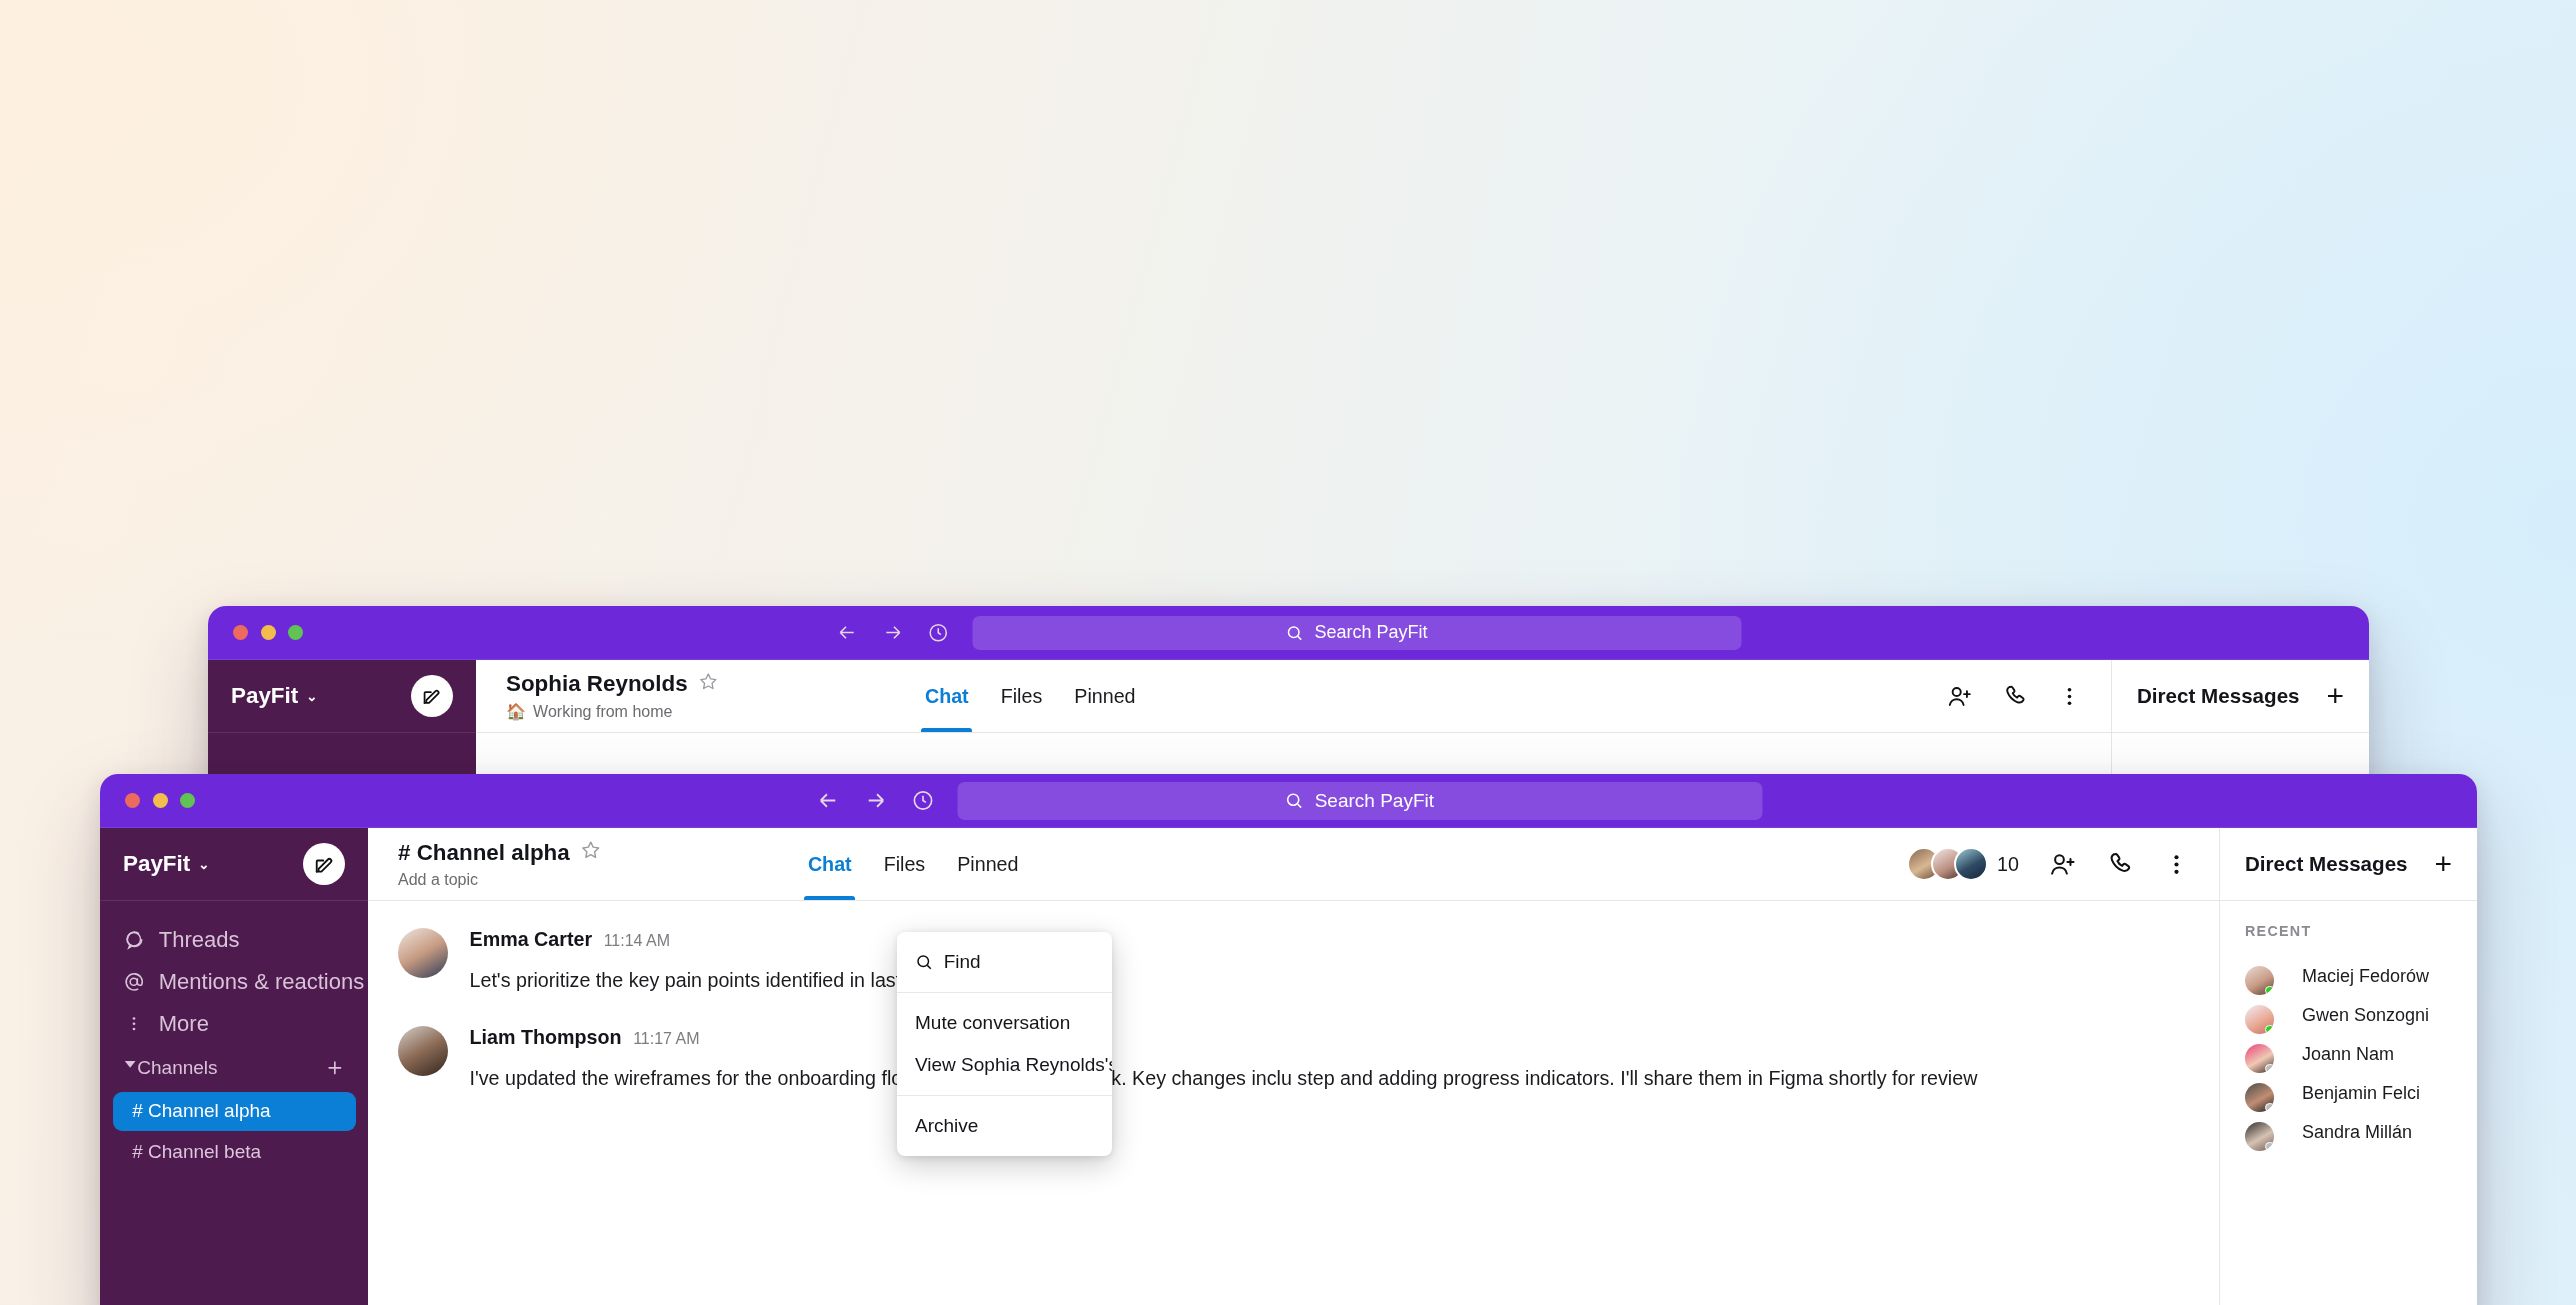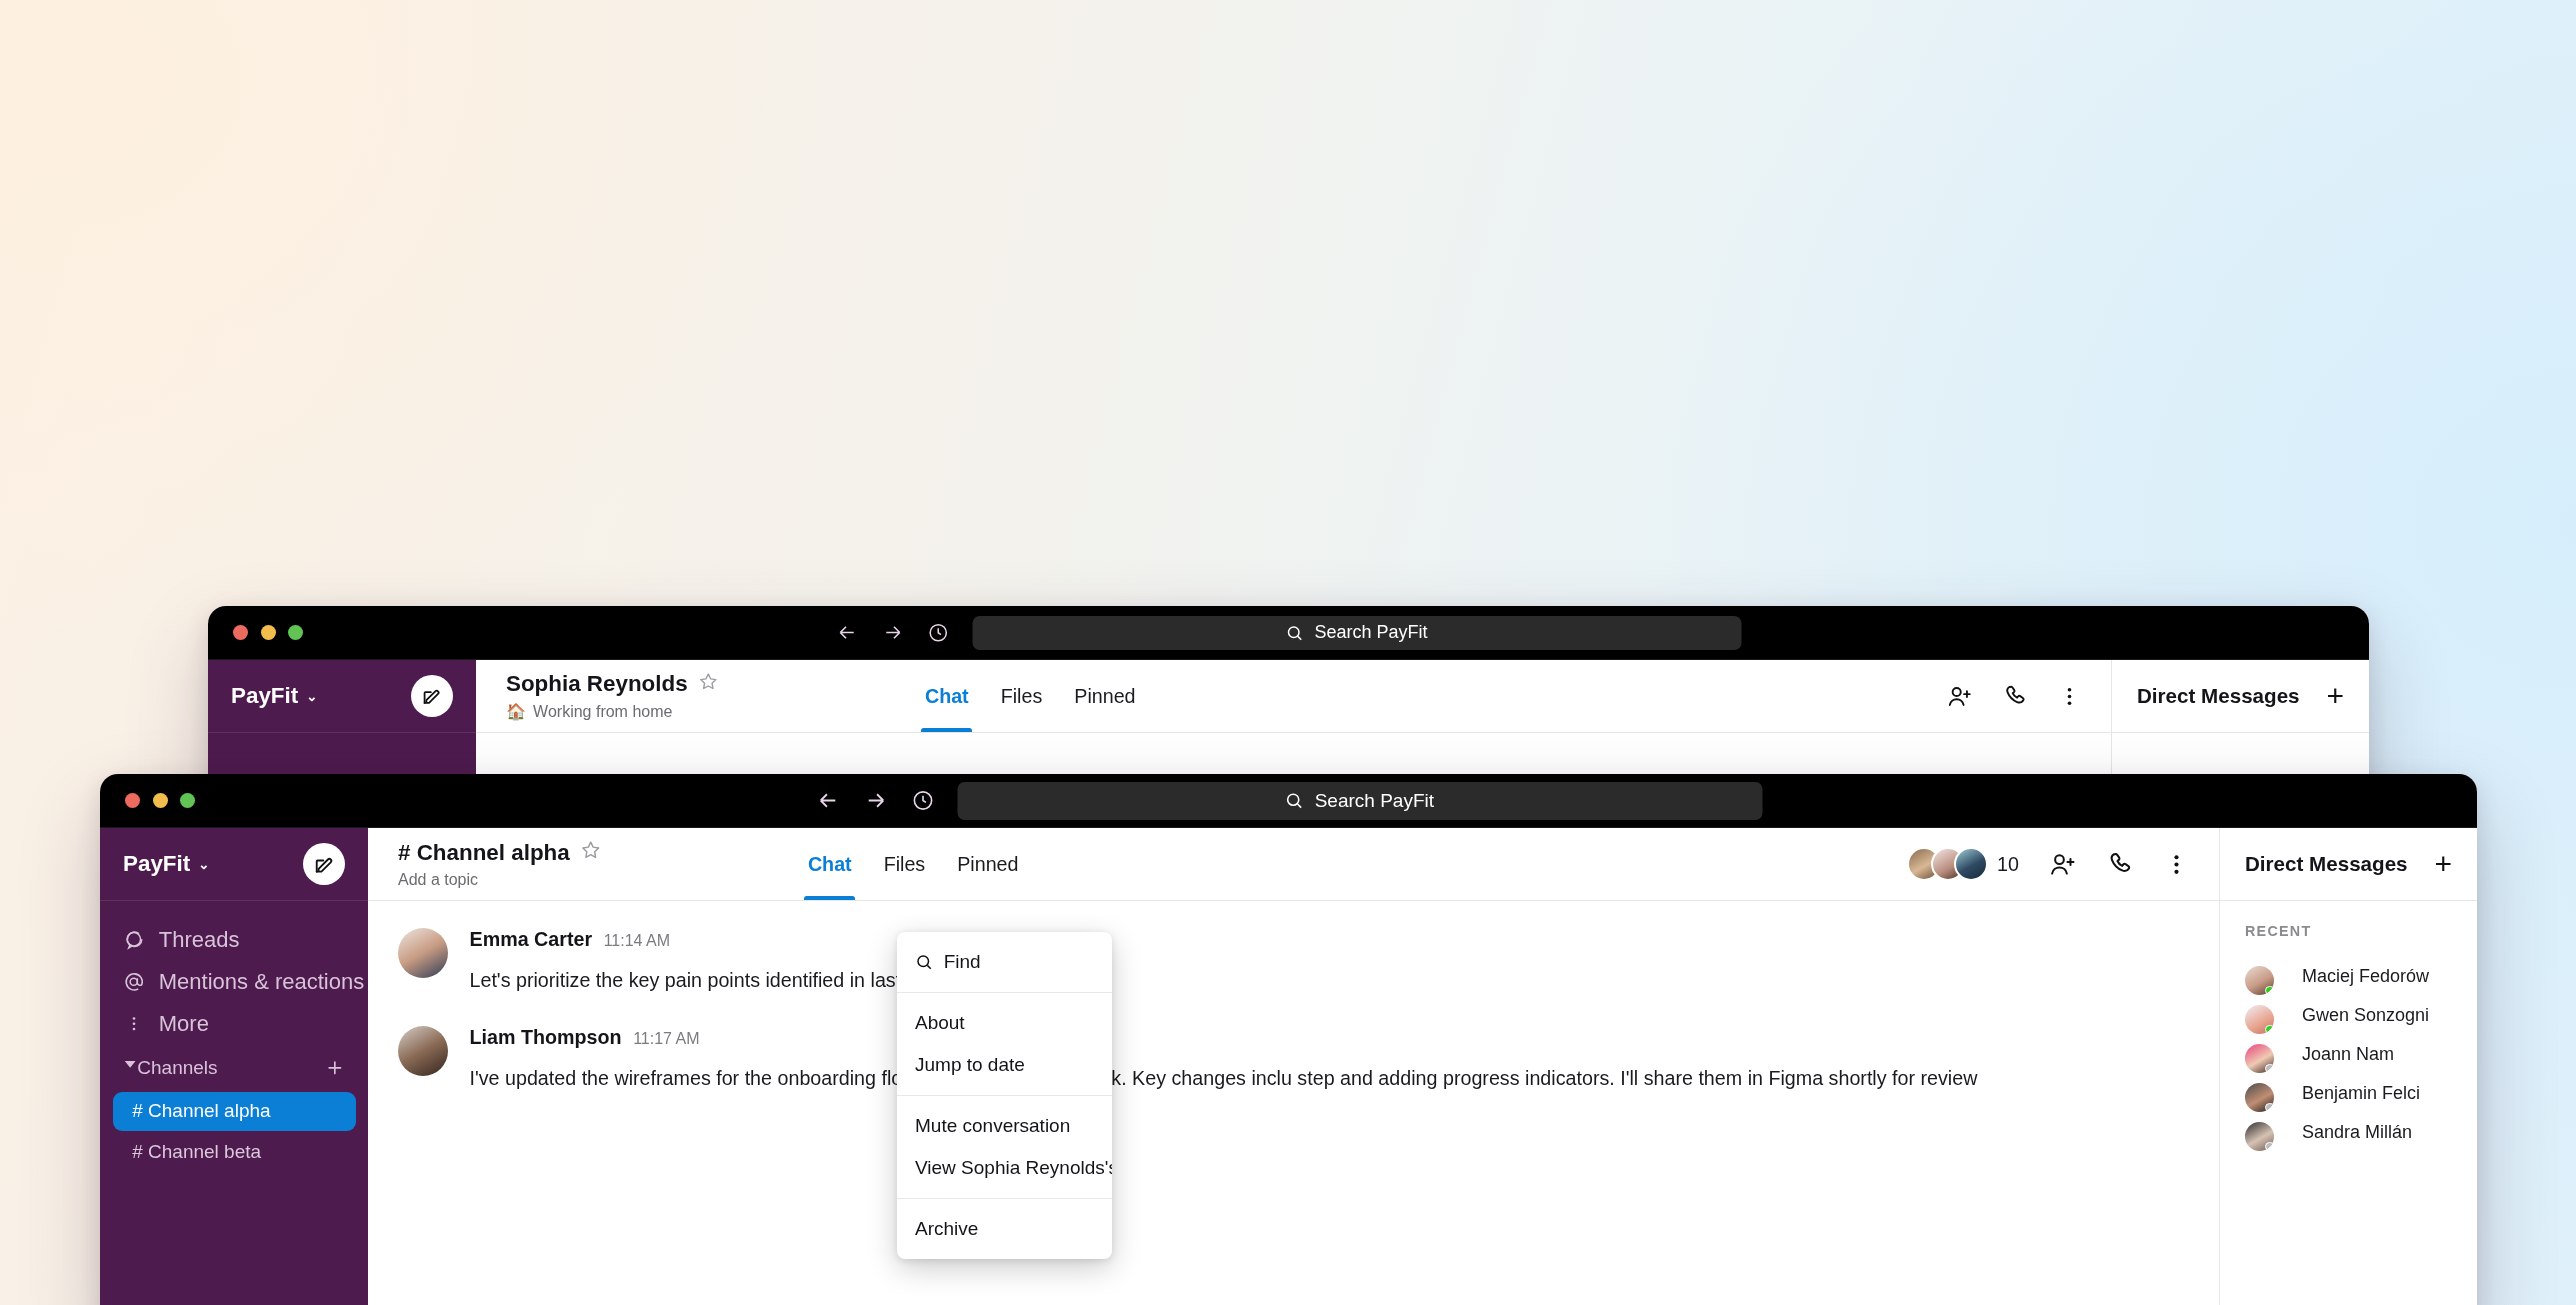--- a/index.html
+++ b/index.html
@@ -21,21 +21,21 @@
     position: absolute;
     border-radius: 18px;
     overflow: hidden;
     background: #fff;
     box-shadow: 0 36px 81px rgba(60,30,60,.22), 0 7.2px 23px rgba(60,30,60,.14);
   }
   .win-back  { left: 208px; top: 606px;  width: 2161px; height: 501px; }
   .win-front { left: 100px; top: 774px;  width: 2377px; height: 555px; }
 
   .titlebar {
-    height: 54px; background: #000000;
+    height: 54px; background: #6d28d9;
     display: flex; align-items: center; position: relative;
     border-bottom: 0.9px solid rgba(255,255,255,.10);
   }
   .traffic { display: flex; gap: 12.5px; padding-left: 25px; }
   .dot { width: 15px; height: 15px; border-radius: 50%; }
   .dot.red { background: #ec6a5e; }
   .dot.yellow { background: #f2bd4c; }
   .dot.green { background: #60c354; }
 
   .nav-btns {
@@ -498,24 +498,20 @@
       <span class="ico">
         <svg width="18" height="18" viewBox="0 0 24 24" fill="none" stroke="#111" stroke-width="2">
             <circle cx="11" cy="11" r="7"></circle>
             <path d="M16.5 16.5L21 21"></path>
           </svg>
       </span>
       <span>Find</span>
     </div>
   </div>
   <div class="ctx-group">
-    <div class="ctx-item">About</div>
-    <div class="ctx-item">Jump to date</div>
-  </div>
-  <div class="ctx-group">
     <div class="ctx-item">Mute conversation</div>
     <div class="ctx-item">View Sophia Reynolds's profile</div>
   </div>
   <div class="ctx-group">
     <div class="ctx-item">Archive</div>
   </div>
 </div>
 
 
 </body></html>

